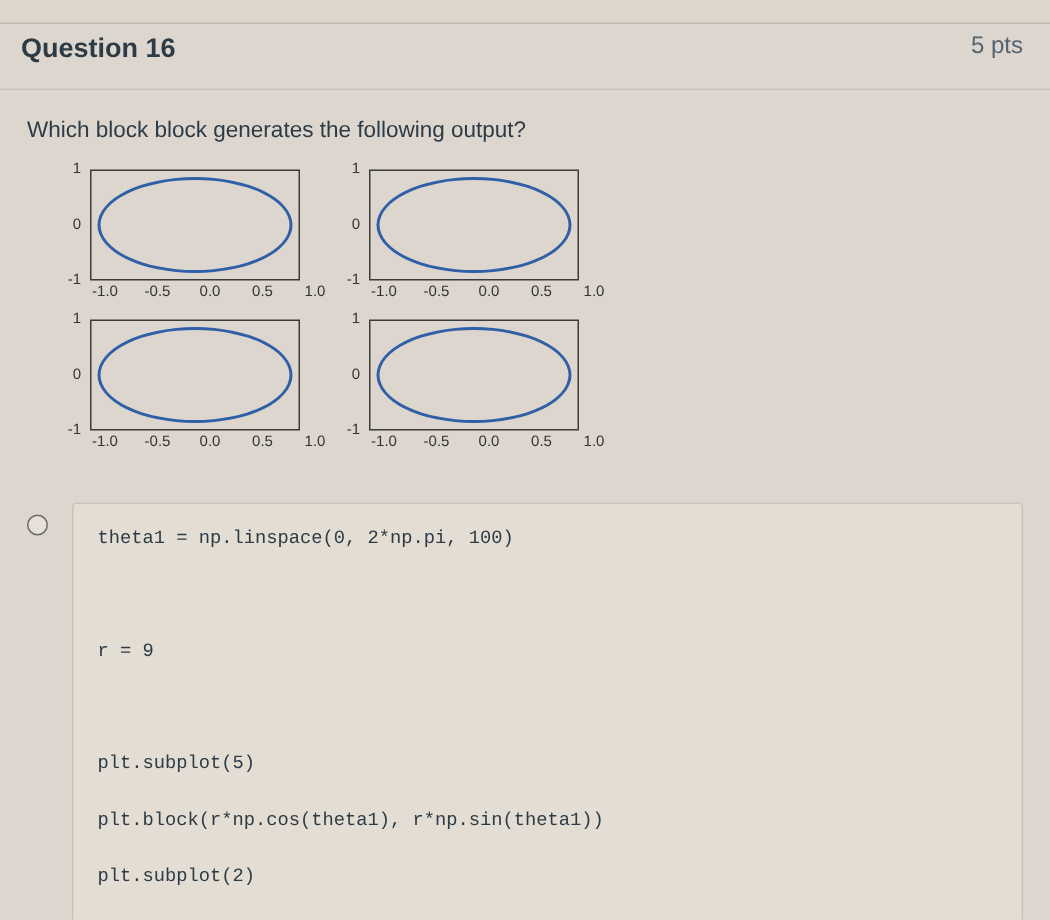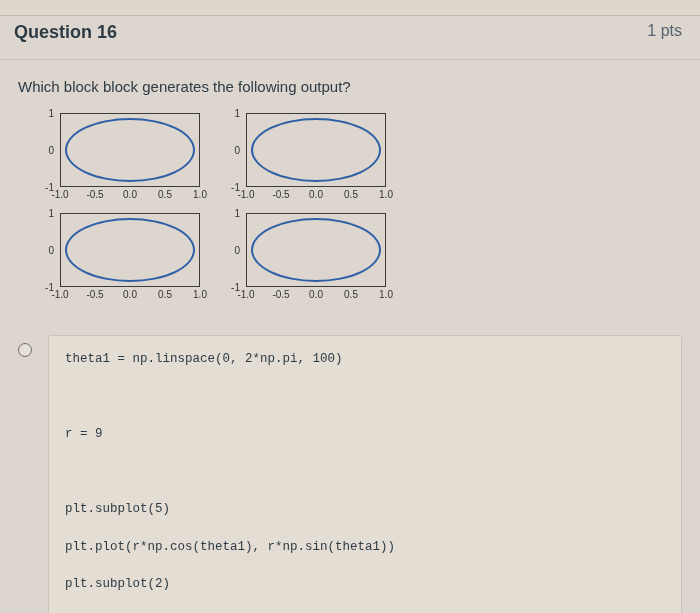--- a/index.html
+++ b/index.html
@@ -80,21 +80,21 @@
     font-size: 10px;
     color: #333;
   }
   .ylabels span {
     position: absolute;
     right: 4px;
     transform: translateY(-50%);
   }
   .xlabels {
     position: absolute;
-    left: 26px;
+    left: 36px;
     top: 80px;
     width: 140px;
     height: 16px;
     font-size: 10px;
     color: #333;
     text-decoration: underline;
   }
   .xlabels span {
     position: absolute;
     transform: translateX(-50%);
@@ -128,21 +128,21 @@
     white-space: pre;
   }
 </style>
 </head>
 <body>
 
 <div class="topframe"></div>
 
 <div class="question-header">
   <h2>Question 16</h2>
-  <div class="pts">1 pts</div>
+  <div class="pts">5 pts</div>
 </div>
 
 <div class="content">
   <p class="prompt">Which block block generates the following output?</p>
 
   <div class="plots-wrap">
     <div class="plot-grid">
 
       <div class="plot-cell">
         <div class="ylabels">
@@ -223,17 +223,17 @@
     <div class="code-box"><span>theta1 = np.linspace(0, 2*np.pi, 100)</span>
 
 
 
 <span>r = 9</span>
 
 
 
 <span>plt.subplot(5)</span>
 
-<span>plt.plot(r*np.cos(theta1), r*np.sin(theta1))</span>
+<span>plt.block(r*np.cos(theta1), r*np.sin(theta1))</span>
 
 <span>plt.subplot(2)</span></div>
   </div>
 </div>
 
 </body></html>

